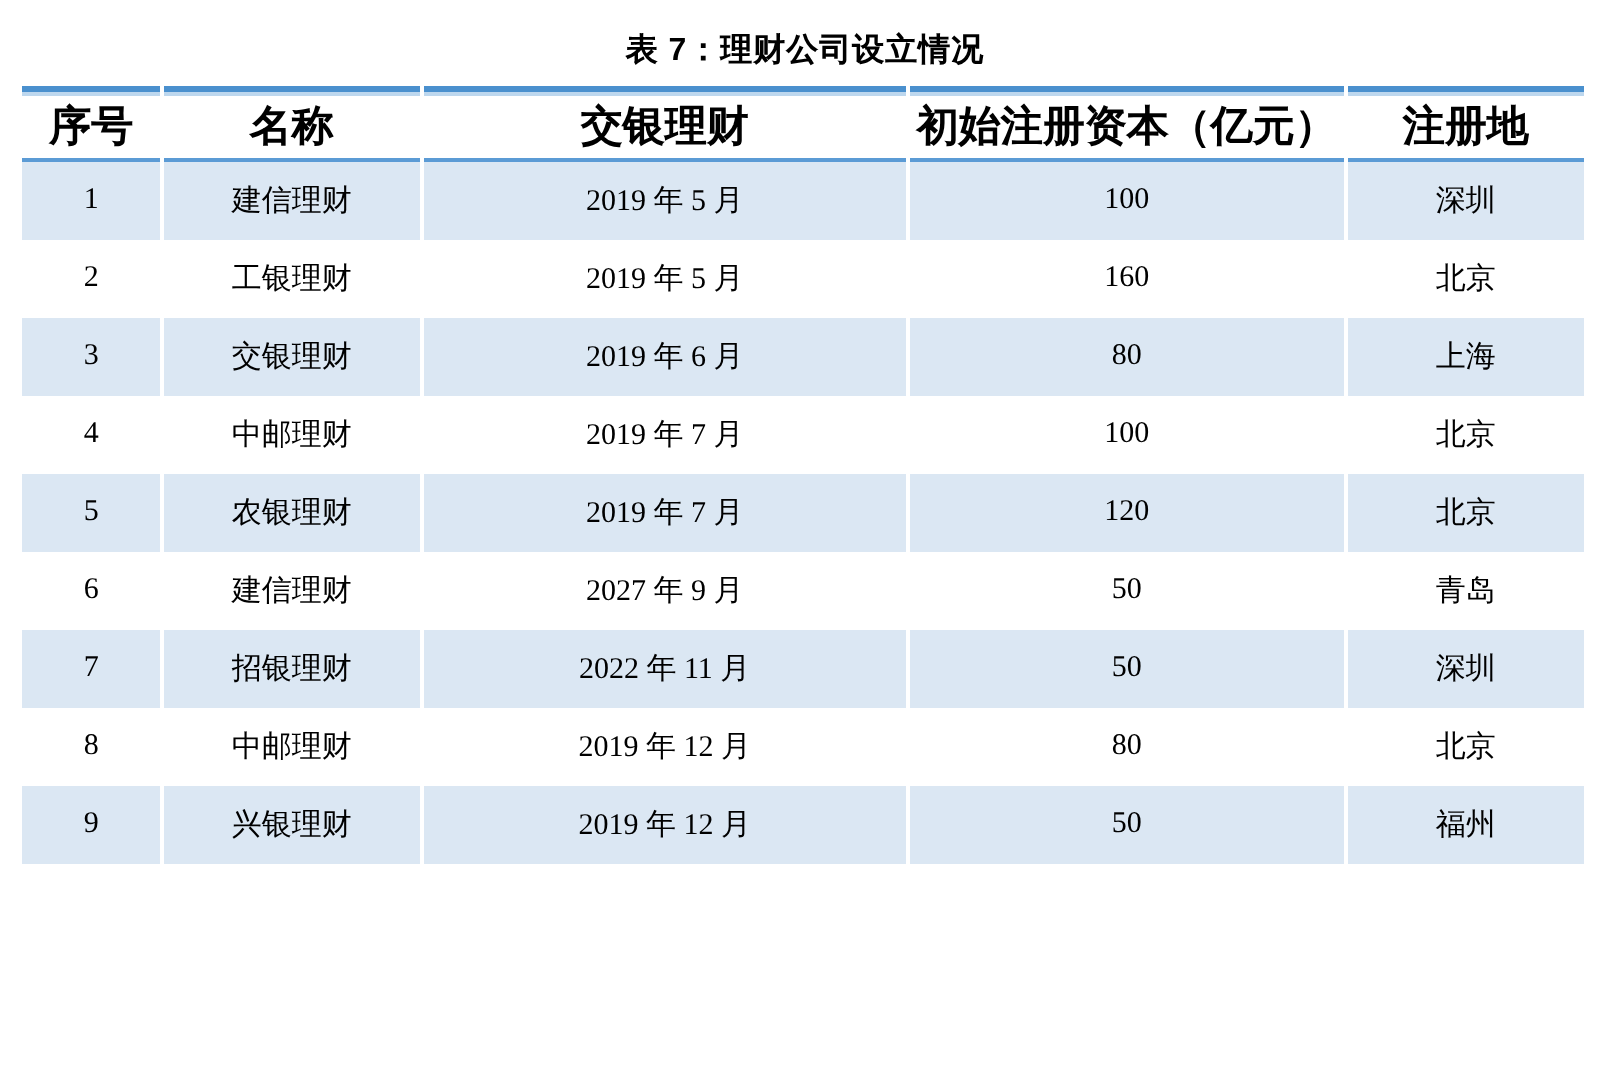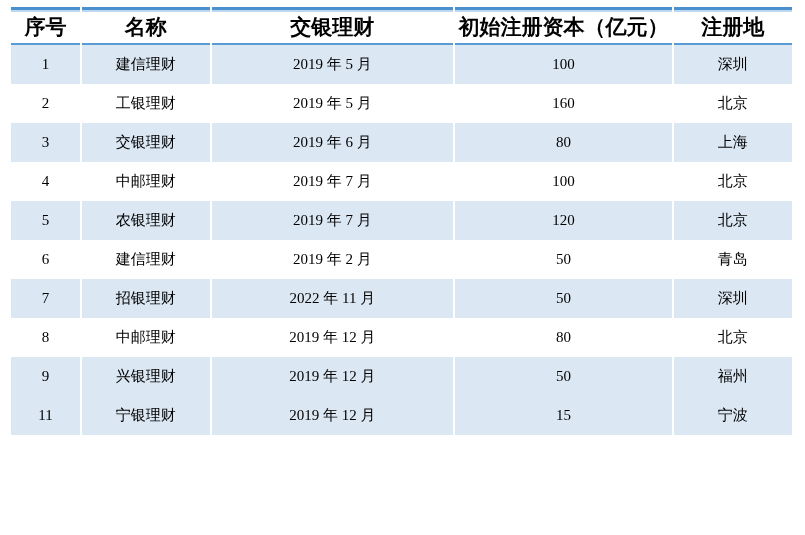--- a/index.html
+++ b/index.html
@@ -60,20 +60,21 @@
   col.c-index   { width: 69px; }
   col.c-name    { width: 127px; }
   col.c-date    { width: 241px; }
   col.c-capital { width: 216px; }
   col.c-place   { width: 118px; }
 </style>
 </head>
 <body>
 
 <div class="page">
+  <div class="doc-title">表 7：理财公司设立情况</div>
 
   <table class="company-table">
     <colgroup>
       <col class="c-index">
       <col class="c-name">
       <col class="c-date">
       <col class="c-capital">
       <col class="c-place">
     </colgroup>
     <thead>
@@ -117,21 +118,21 @@
         <tr class="shaded">
           <td>5</td>
           <td>农银理财</td>
           <td>2019 年 7 月</td>
           <td>120</td>
           <td>北京</td>
         </tr>
         <tr>
           <td>6</td>
           <td>建信理财</td>
-          <td>2019 年 2 月</td>
+          <td>2027 年 9 月</td>
           <td>50</td>
           <td>青岛</td>
         </tr>
         <tr class="shaded">
           <td>7</td>
           <td>招银理财</td>
           <td>2022 年 11 月</td>
           <td>50</td>
           <td>深圳</td>
         </tr>
@@ -142,22 +143,15 @@
           <td>80</td>
           <td>北京</td>
         </tr>
         <tr class="shaded">
           <td>9</td>
           <td>兴银理财</td>
           <td>2019 年 12 月</td>
           <td>50</td>
           <td>福州</td>
         </tr>
-        <tr class="shaded">
-          <td>11</td>
-          <td>宁银理财</td>
-          <td>2019 年 12 月</td>
-          <td>15</td>
-          <td>宁波</td>
-        </tr>
       </tbody>
   </table>
 </div>
 
 </body></html>

